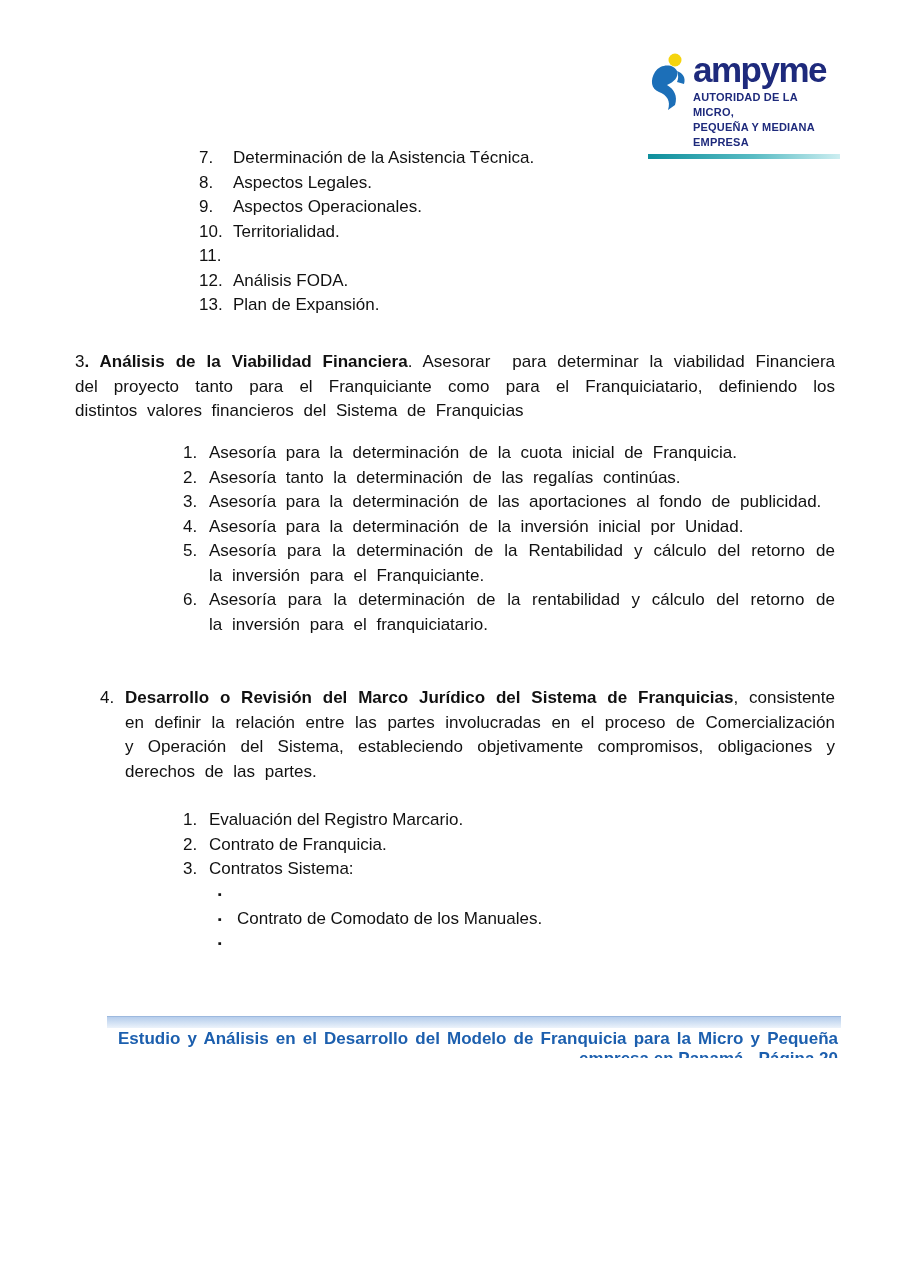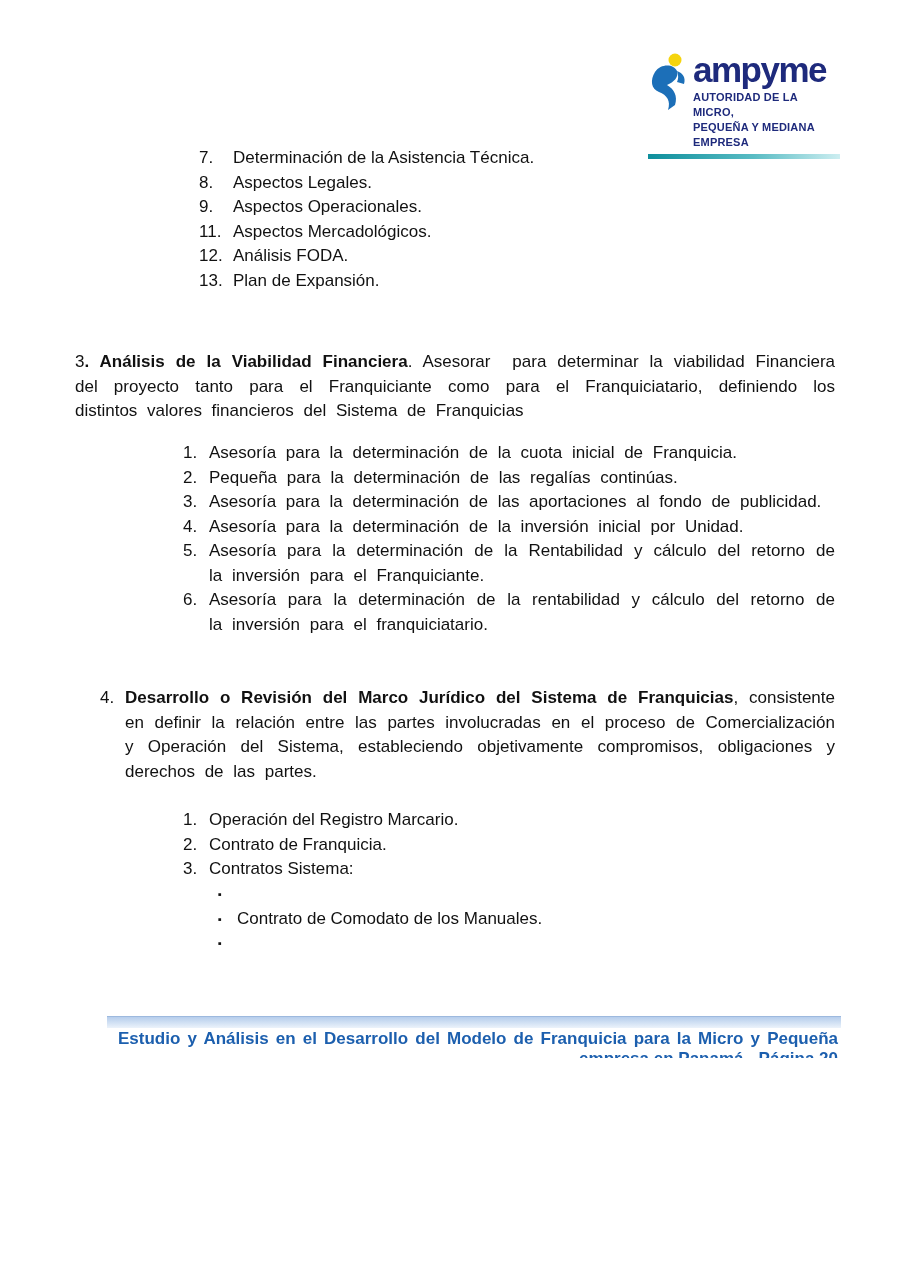--- a/index.html
+++ b/index.html
@@ -100,43 +100,46 @@
       </li>
     <li>
         <span class="num">8.</span>
         <span class="txt">Aspectos Legales.</span>
       </li>
     <li>
         <span class="num">9.</span>
         <span class="txt">Aspectos Operacionales.</span>
       </li>
     <li>
+        <span class="num">10.</span>
+        <span class="txt">Territorialidad.</span>
+      </li>
+    <li>
         <span class="num">11.</span>
-        <span class="txt">Aspectos Mercadológicos.</span>
       </li>
     <li>
         <span class="num">12.</span>
         <span class="txt">Análisis FODA.</span>
       </li>
     <li>
         <span class="num">13.</span>
         <span class="txt">Plan de Expansión.</span>
       </li>
   </ul>
 
   <p class="para para-3"><span>3</span><span class="bold">. Análisis de la Viabilidad Financiera</span><span>. Asesorar&nbsp; para determinar la viabilidad Financiera del proyecto tanto para el Franquiciante como para el Franquiciatario, definiendo los distintos valores financieros del Sistema de Franquicias</span></p>
 
   <ul class="numlist list-3">
     <li>
         <span class="num">1.</span>
         <span class="txt">Asesoría para la determinación de la cuota inicial de Franquicia.</span>
       </li>
     <li>
         <span class="num">2.</span>
-        <span class="txt">Pequeña para la determinación de las regalías continúas.</span>
+        <span class="txt">Asesoría tanto la determinación de las regalías continúas.</span>
       </li>
     <li>
         <span class="num">3.</span>
         <span class="txt">Asesoría para la determinación de las aportaciones al fondo de publicidad.</span>
       </li>
     <li>
         <span class="num">4.</span>
         <span class="txt">Asesoría para la determinación de la inversión inicial por Unidad.</span>
       </li>
     <li>
@@ -150,21 +153,21 @@
   </ul>
 
   <div class="item4">
     <span class="num">4.</span>
     <div class="txt"><span class="bold">Desarrollo o Revisión del Marco Jurídico del Sistema de Franquicias</span><span>, consistente en definir la relación entre las partes involucradas en el proceso de Comercialización y Operación del Sistema, estableciendo objetivamente compromisos, obligaciones y derechos de las partes.</span></div>
   </div>
 
   <ul class="numlist list-4">
     <li>
         <span class="num">1.</span>
-        <span class="txt">Operación del Registro Marcario.</span>
+        <span class="txt">Evaluación del Registro Marcario.</span>
       </li>
     <li>
         <span class="num">2.</span>
         <span class="txt">Contrato de Franquicia.</span>
       </li>
     <li>
         <span class="num">3.</span>
         <span class="txt">Contratos Sistema:</span>
       </li>
   </ul>

